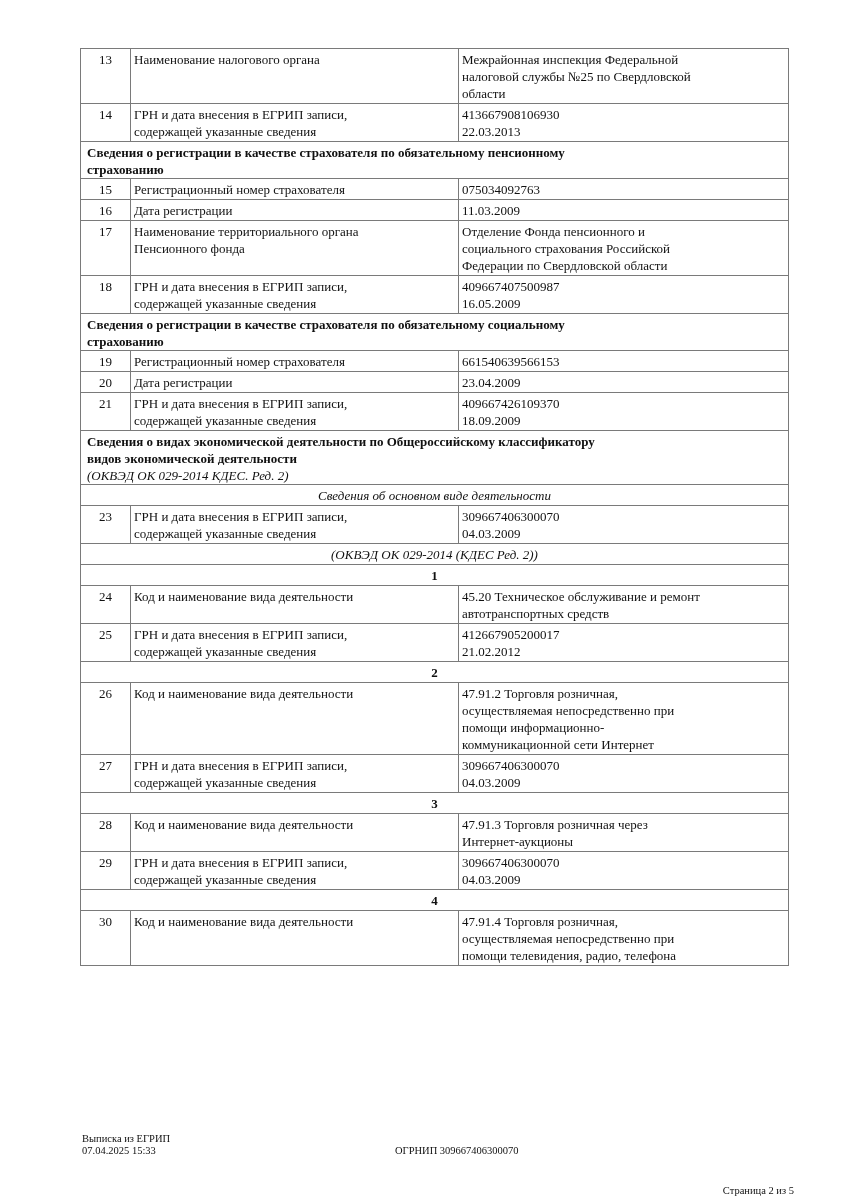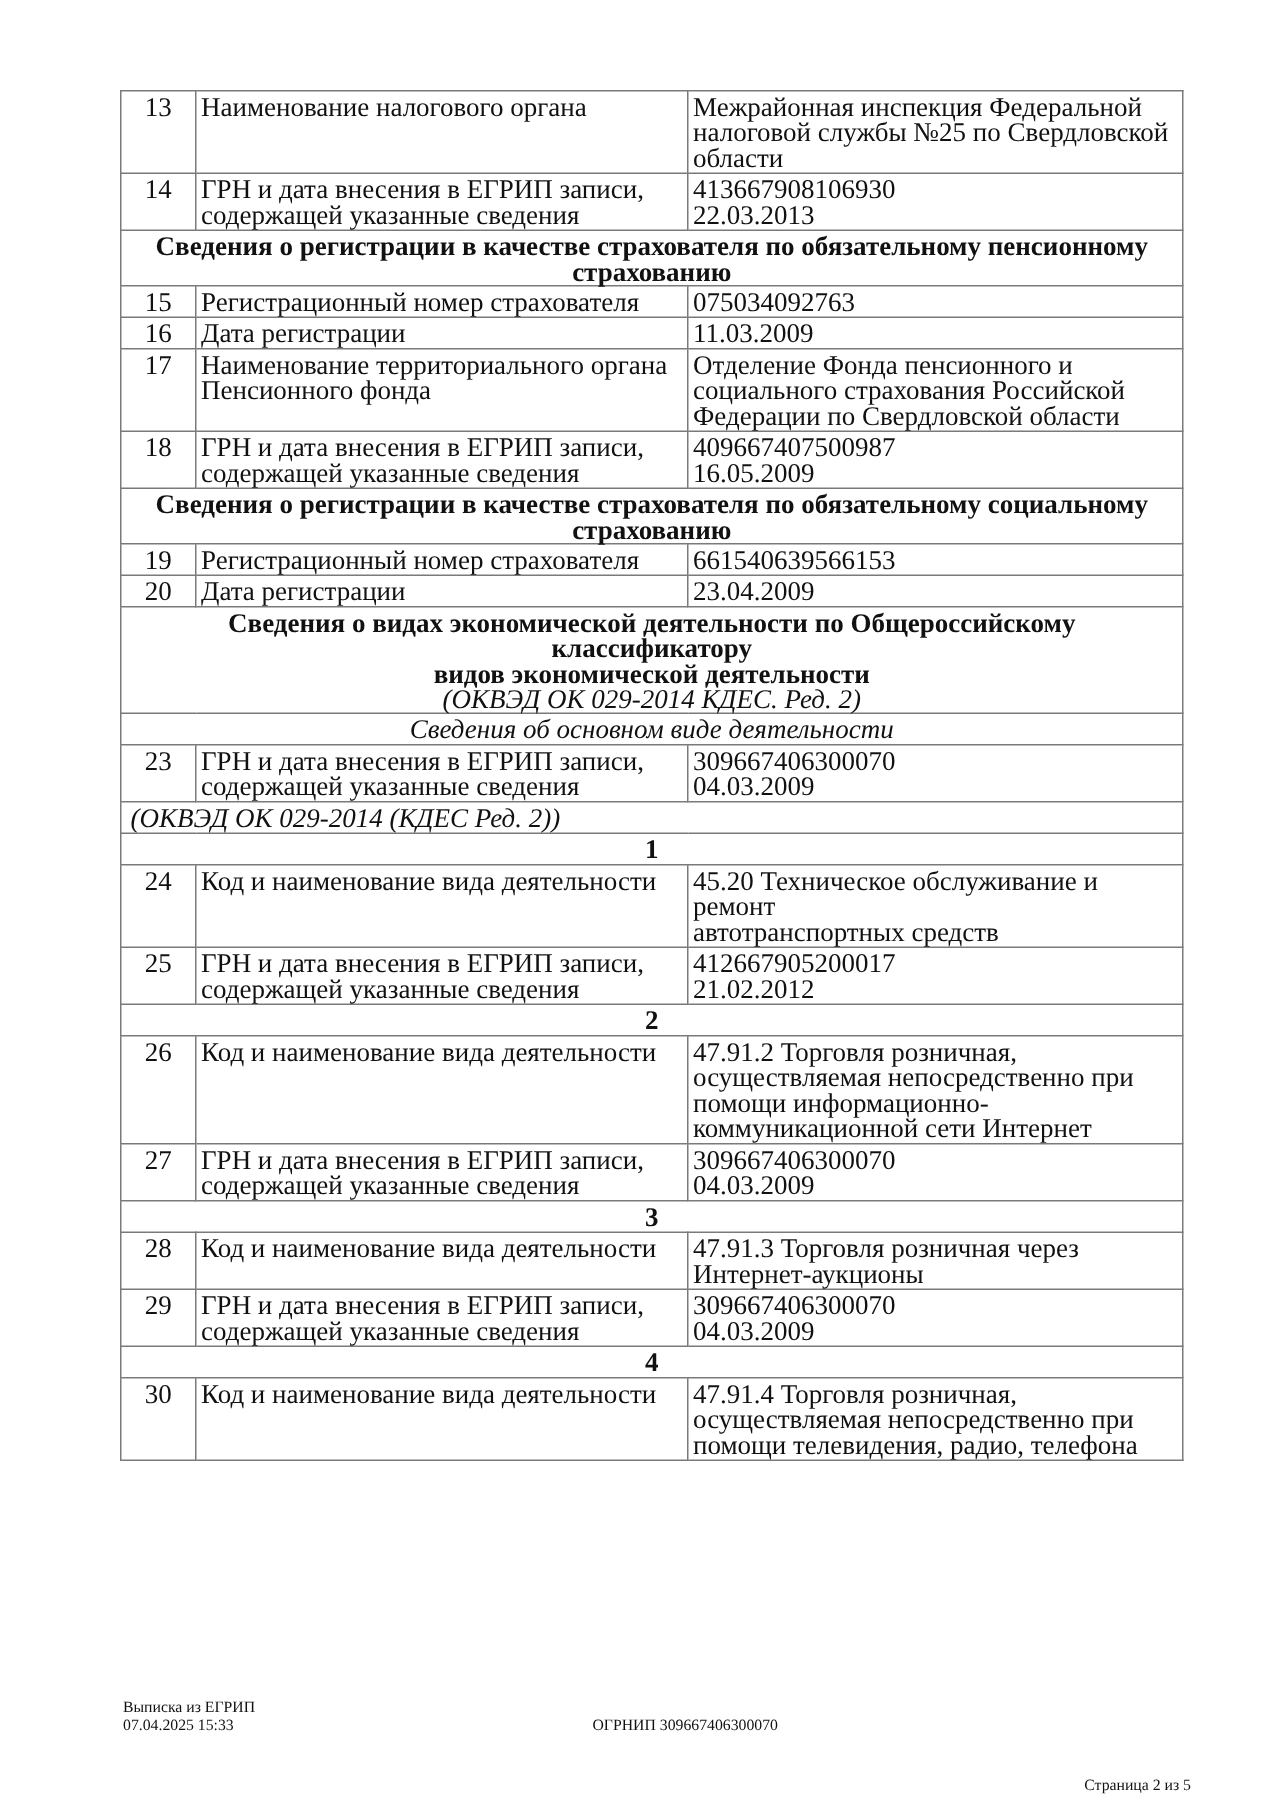--- a/index.html
+++ b/index.html
@@ -2,41 +2,41 @@
 <html><head>
 <meta charset="utf-8">
 <style>
   html, body { margin: 0; padding: 0; background: #ffffff; }
   body {
     width: 848px; height: 1200px; position: relative; overflow: hidden;
     font-family: "Liberation Serif", "DejaVu Serif", serif;
     color: #111;
   }
   .page-table {
-    position: absolute; left: 80px; top: 60px; width: 708px;
+    position: absolute; left: 80px; top: 48px; width: 708px;
     border-collapse: collapse; table-layout: fixed;
-    font-size: 18px; line-height: 17px;
+    font-size: 13px; line-height: 17px;
   }
   .page-table td {
     border: 1px solid #7a7a7a;
     vertical-align: top;
     padding: 2px 3px 1px 3px;
   }
   .col-num { width: 50px; }
   .col-label { width: 328px; }
   .col-value { width: 330px; }
   td.num { text-align: center; padding-left: 0; padding-right: 0; }
   td.section {
-    text-align: center; font-weight: bold; padding: 2px 6px 0 6px;
+    font-weight: bold; padding: 2px 6px 0 6px;
   }
   td.section .sub { font-weight: normal; font-style: italic; display: block; }
   td.subsection {
     text-align: center; font-weight: normal; font-style: italic; padding: 2px 6px 1px 6px;
   }
-  td.italic-note { text-align: left; font-style: italic; padding: 2px 6px 1px 6px; }
+  td.italic-note { text-align: center; font-style: italic; padding: 2px 6px 1px 6px; }
   td.group-num { text-align: center; font-weight: bold; padding: 2px 0 1px 0; }
   .line { display: block; }
   .footer {
     position: absolute; left: 82px; top: 1133px; width: 712px;
     font-size: 10.5px; line-height: 12px;
   }
   .footer-left { position: absolute; left: 0; top: 0; }
   .footer-center { position: absolute; left: 285px; top: 12px; padding-left: 28px; }
   .footer-right { position: absolute; right: 0; top: 12px; margin-top: 40px; }
 </style>
@@ -137,20 +137,31 @@
       <tr>
         <td class="num">20</td>
         <td>
           <span class="line">Дата регистрации</span>
         </td>
         <td>
           <span class="line">23.04.2009</span>
         </td>
       </tr>
       <tr>
+        <td class="num">21</td>
+        <td>
+          <span class="line">ГРН и дата внесения в ЕГРИП записи,</span>
+          <span class="line">содержащей указанные сведения</span>
+        </td>
+        <td>
+          <span class="line">409667426109370</span>
+          <span class="line">18.09.2009</span>
+        </td>
+      </tr>
+      <tr>
         <td colspan="3" class="section">
           <span class="line">Сведения о видах экономической деятельности по Общероссийскому классификатору</span>
           <span class="line">видов экономической деятельности</span>
           <span class="sub">(ОКВЭД ОК 029-2014 КДЕС. Ред. 2)</span>
         </td>
       </tr>
       <tr>
         <td colspan="3" class="subsection">Сведения об основном виде деятельности</td>
       </tr>
       <tr>

